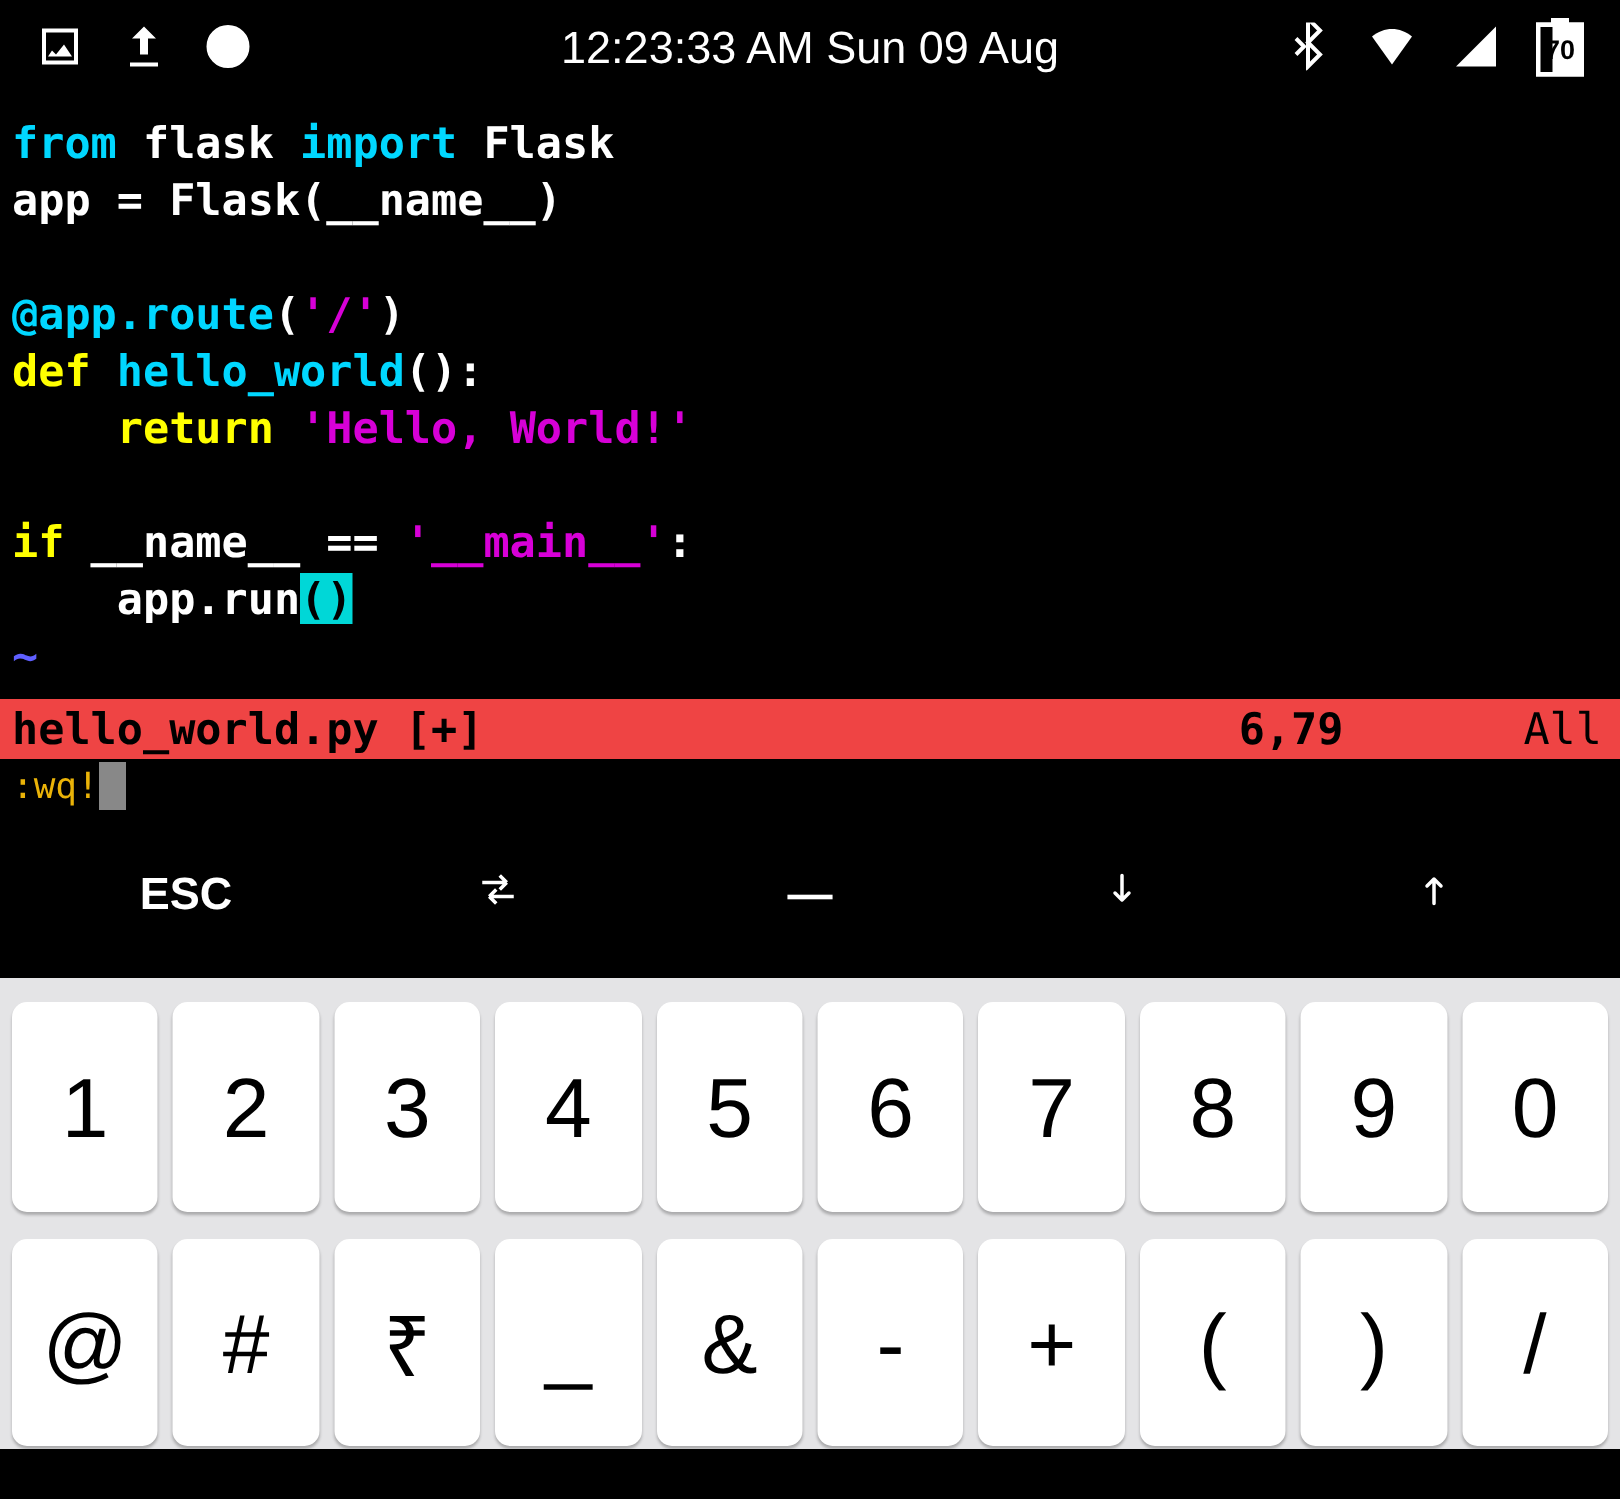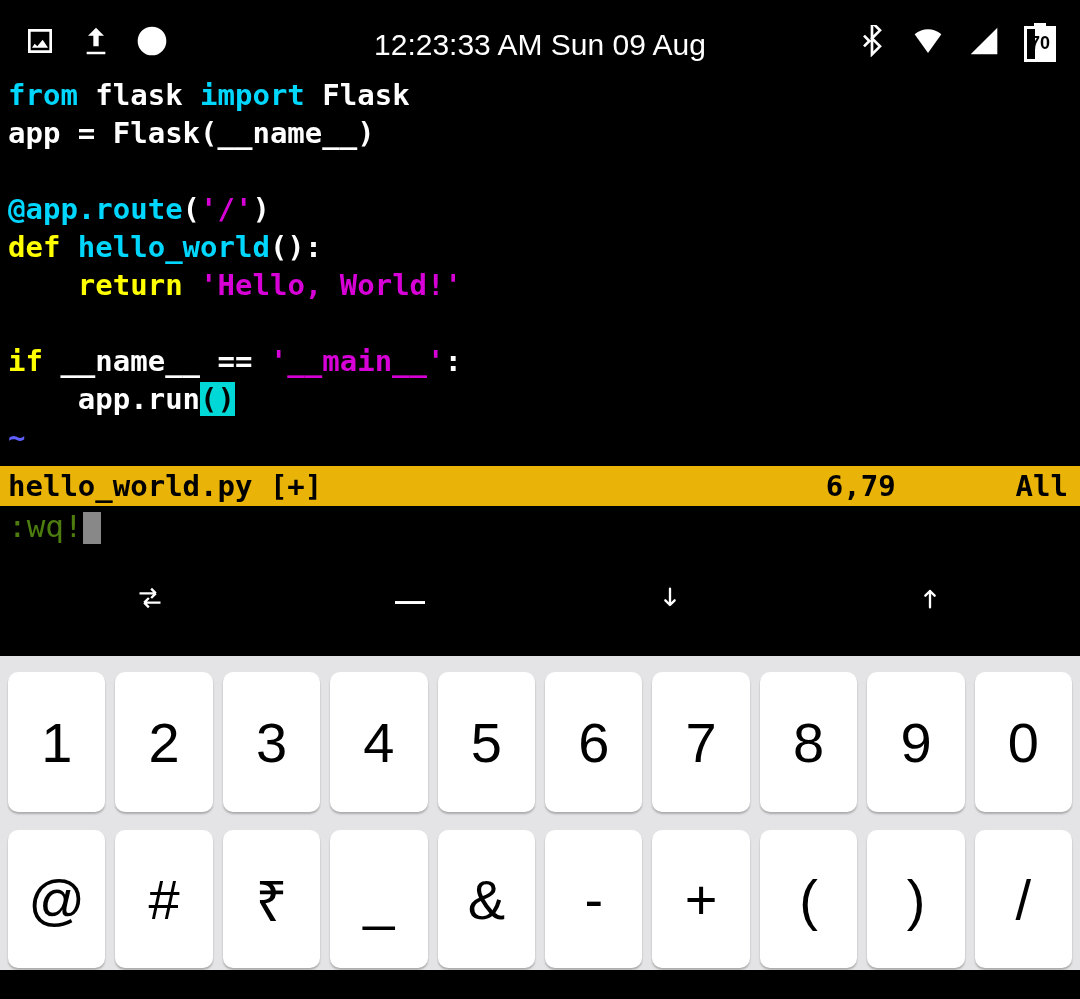--- a/index.html
+++ b/index.html
@@ -7,21 +7,21 @@
       width: 1080px;
       height: 999px;
       background: #000;
       font-family: 'Courier New', monospace;
       overflow: hidden;
       position: relative;
     }
     .status-bar {
       height: 66px;
       display: flex;
-      align-items: flex-end;
+      align-items: center;
       justify-content: space-between;
       padding: 4px 24px;
       color: #fff;
     }
     .status-left, .status-right {
       display: flex;
       align-items: center;
       gap: 24px;
     }
     .status-center {
@@ -80,40 +80,40 @@
     }
     .kw-cyan { color: #00d7ff; }
     .kw-yellow { color: #ffff00; }
     .kw-magenta { color: #d700d7; }
     .cursor-block {
       background: #00d7d7;
       color: #000;
     }
     .tilde { color: #5f5fff; }
     .vim-status {
-      background: #eab308;
+      background: #ef4444;
       color: #000;
       height: 40px;
       display: flex;
       align-items: center;
       padding: 0 8px;
       font-size: 29px;
       font-family: 'Menlo', 'Consolas', monospace;
       font-weight: bold;
     }
     .vim-status-file { flex: 1; }
     .vim-status-pos { padding-right: 120px; font-weight: bold; }
-    .vim-status-pct { padding-right: 4px; font-weight: bold; }
+    .vim-status-pct { padding-right: 4px; font-weight: normal; }
     .vim-command {
-      color: #4d7c0f;
-      font-size: 31px;
+      color: #eab308;
+      font-size: 24px;
       font-family: 'Menlo', 'Consolas', monospace;
       padding: 2px 8px;
       display: flex;
-      align-items: flex-end;
+      align-items: center;
     }
     .cmd-cursor {
       display: inline-block;
       width: 18px;
       height: 32px;
       background: #888;
       vertical-align: middle;
     }
     .extra-keys {
       height: 110px;
@@ -228,20 +228,21 @@
   <span class="vim-status-pos">6,79</span>
   <span class="vim-status-pct">All</span>
 </div>
 
 <div class="vim-command">
   <span>:wq!</span>
     <span class="cmd-cursor"></span>
 </div>
 
 <div class="extra-keys">
+  <div class="extra-key">ESC</div>
   <div class="extra-key">
     <svg viewBox="0 0 24 24" fill="none" stroke="#fff" stroke-width="2">
         <path d="M3 8h14m0 0l-4-4m4 4l-4 4M21 16H7m0 0l4 4m-4-4l4-4"></path>
       </svg>
   </div>
   <div class="extra-key">—</div>
   <div class="extra-key">
     <svg viewBox="0 0 24 24">
         <path d="M12 4v14m0 0l-4-4m4 4l4-4" stroke="#fff" stroke-width="2" fill="none" stroke-linecap="round"></path>
       </svg>

